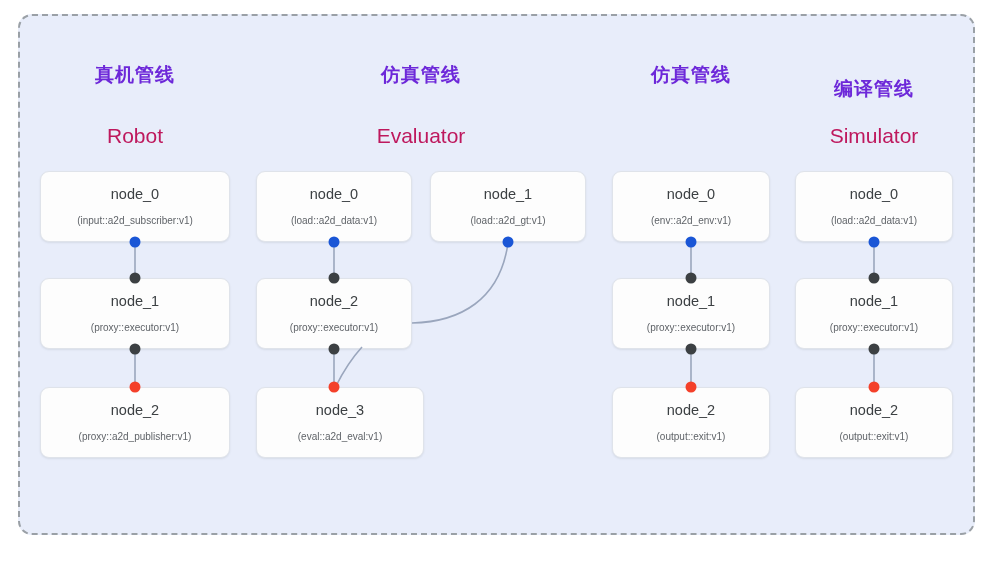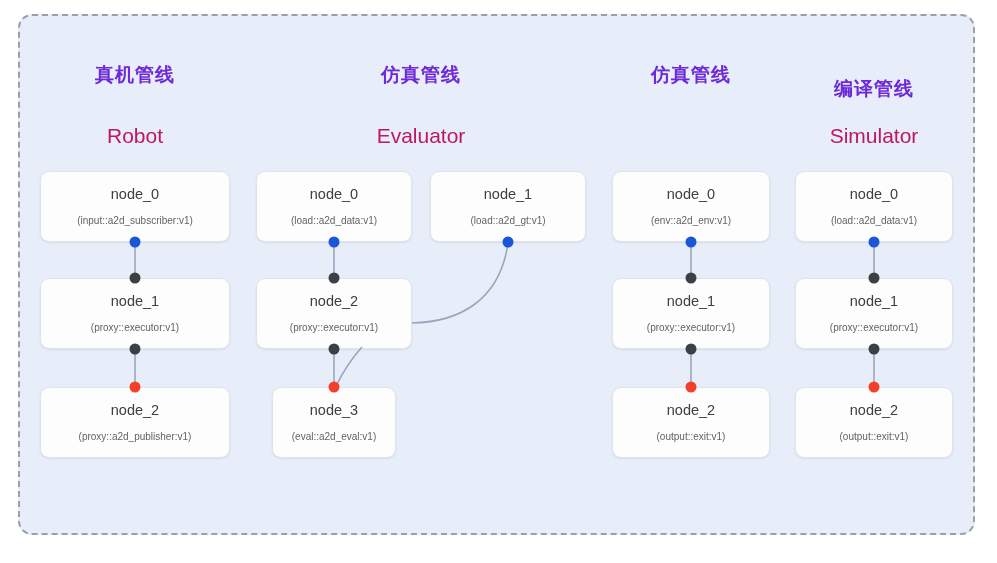--- a/index.html
+++ b/index.html
@@ -150,21 +150,21 @@
   </div>
   <div class="port blue" style="left:508px; top:242px;"></div>
 
   <div class="node" style="left:256px; top:278px; width:156px; height:71px;">
     <div class="node-title">node_2</div>
     <div class="node-sub">(proxy::executor:v1)</div>
   </div>
   <div class="port black" style="left:334px; top:278px;"></div>
   <div class="port black" style="left:334px; top:349px;"></div>
 
-  <div class="node" style="left:256px; top:387px; width:124px; height:71px;margin-left:16px;">
+  <div class="node" style="left:256px; top:387px; width:168px; height:71px;">
     <div class="node-title">node_3</div>
     <div class="node-sub">(eval::a2d_eval:v1)</div>
   </div>
   <div class="port red" style="left:334px; top:387px;"></div>
 
   <div class="col-header" style="left:591px; top:62px; width:200px;">仿真管线</div>
 
   <div class="node" style="left:612px; top:171px; width:158px; height:71px;">
     <div class="node-title">node_0</div>
     <div class="node-sub">(env::a2d_env:v1)</div>

